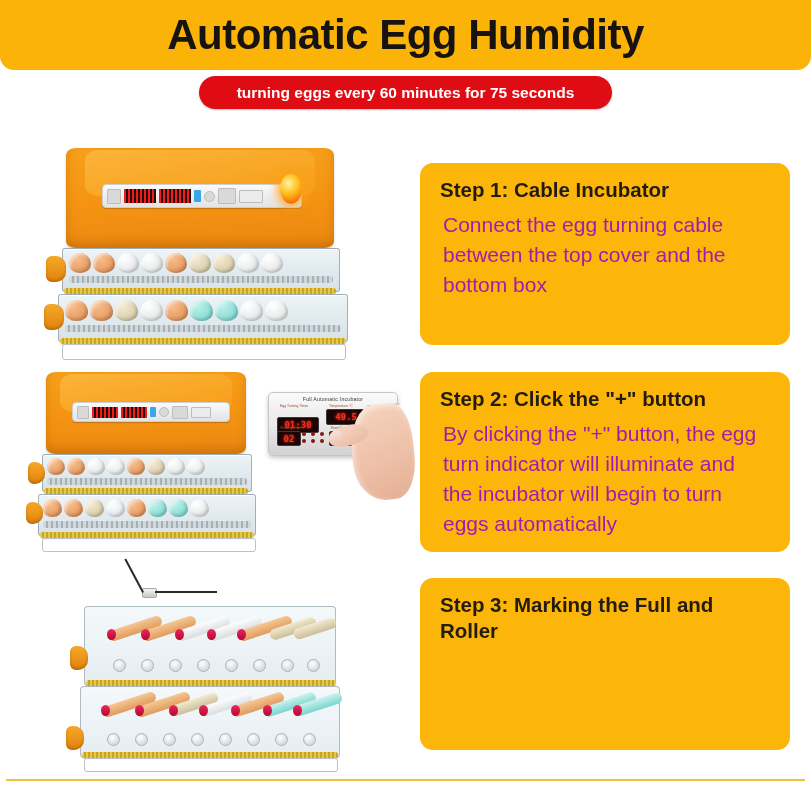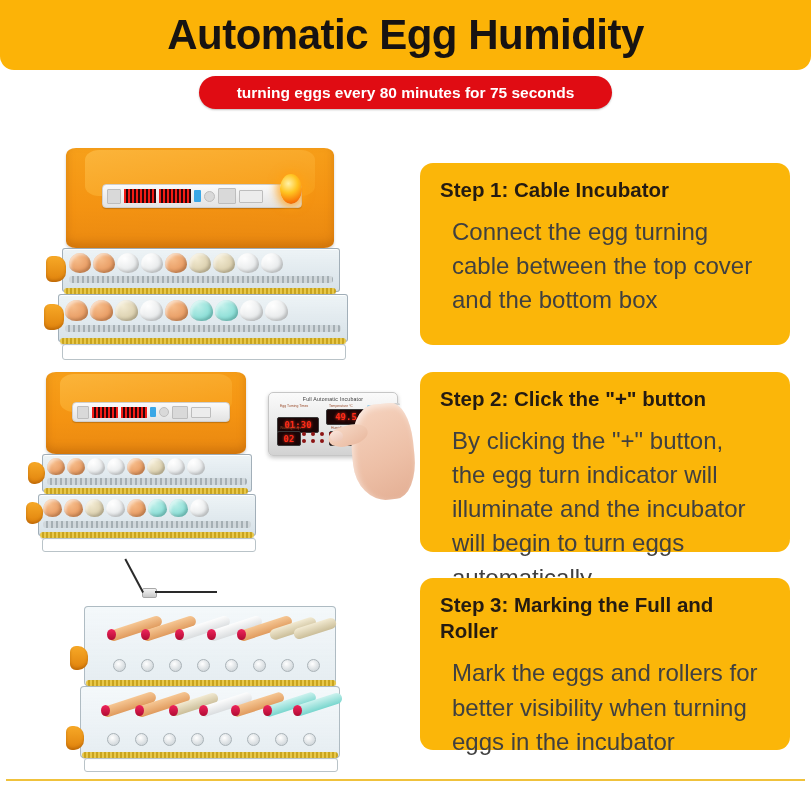--- a/index.html
+++ b/index.html
@@ -38,21 +38,21 @@
     box-sizing:border-box;padding:14px 18px 14px 20px;
   }
   #card1{top:163px;height:182px;}
   #card2{top:372px;height:180px;}
   #card3{top:578px;height:172px;}
   .card-title{
     font-size:20.5px;font-weight:bold;color:#241b12;
     line-height:1.28;margin:0 0 7px 0;
   }
   .card-body{
-    font-size:24px;color:#404040;line-height:1.42;margin:12px;
+    font-size:21px;color:#a21caf;line-height:1.42;margin:3px;
     font-weight:normal;
   }
 
   
   .bottom-rule{
     position:absolute;left:6px;top:779px;width:799px;height:2px;
     background:#F0C23C;
   }
 
   
@@ -177,21 +177,21 @@
     background:linear-gradient(160deg,#FBE7DD,#EBC4B3);}
 </style>
 </head>
 <body>
 
 <div class="header-banner">
   <div class="header-title">Automatic Egg Humidity</div>
 </div>
 
 <div class="subtitle-pill">
-  <span class="subtitle-text">turning eggs every 80 minutes for 75 seconds</span>
+  <span class="subtitle-text">turning eggs every 60 minutes for 75 seconds</span>
 </div>
 
 <div class="photo" style="left:40px;top:148px;width:330px;height:215px;">
 
   <div class="inc-lid" style="left:26px;top:0;width:268px;height:100px;">
     <div class="inc-lid-top"></div>
 
     <div class="lid-panel" style="left:36px;top:36px;width:190px;height:22px;">
       <span class="mini-key" style="width:12px;height:13px;"></span>
       <span class="led" style="width:32px;height:14px;">
@@ -403,16 +403,15 @@
   <p class="card-body">Connect the egg turning cable between the top cover and the bottom box</p>
 </div>
 
 <div class="card" id="card2">
   <p class="card-title">Step 2: Click the "+" button</p>
   <p class="card-body">By clicking the "+" button, the egg turn indicator will illuminate and the incubator will begin to turn eggs automatically</p>
 </div>
 
 <div class="card" id="card3">
   <p class="card-title">Step 3: Marking the Full and Roller</p>
-  <p class="card-body">Mark the eggs and rollers for better visibility when turning eggs in the incubator</p>
 </div>
 
 <div class="bottom-rule"></div>
 
 </body></html>

